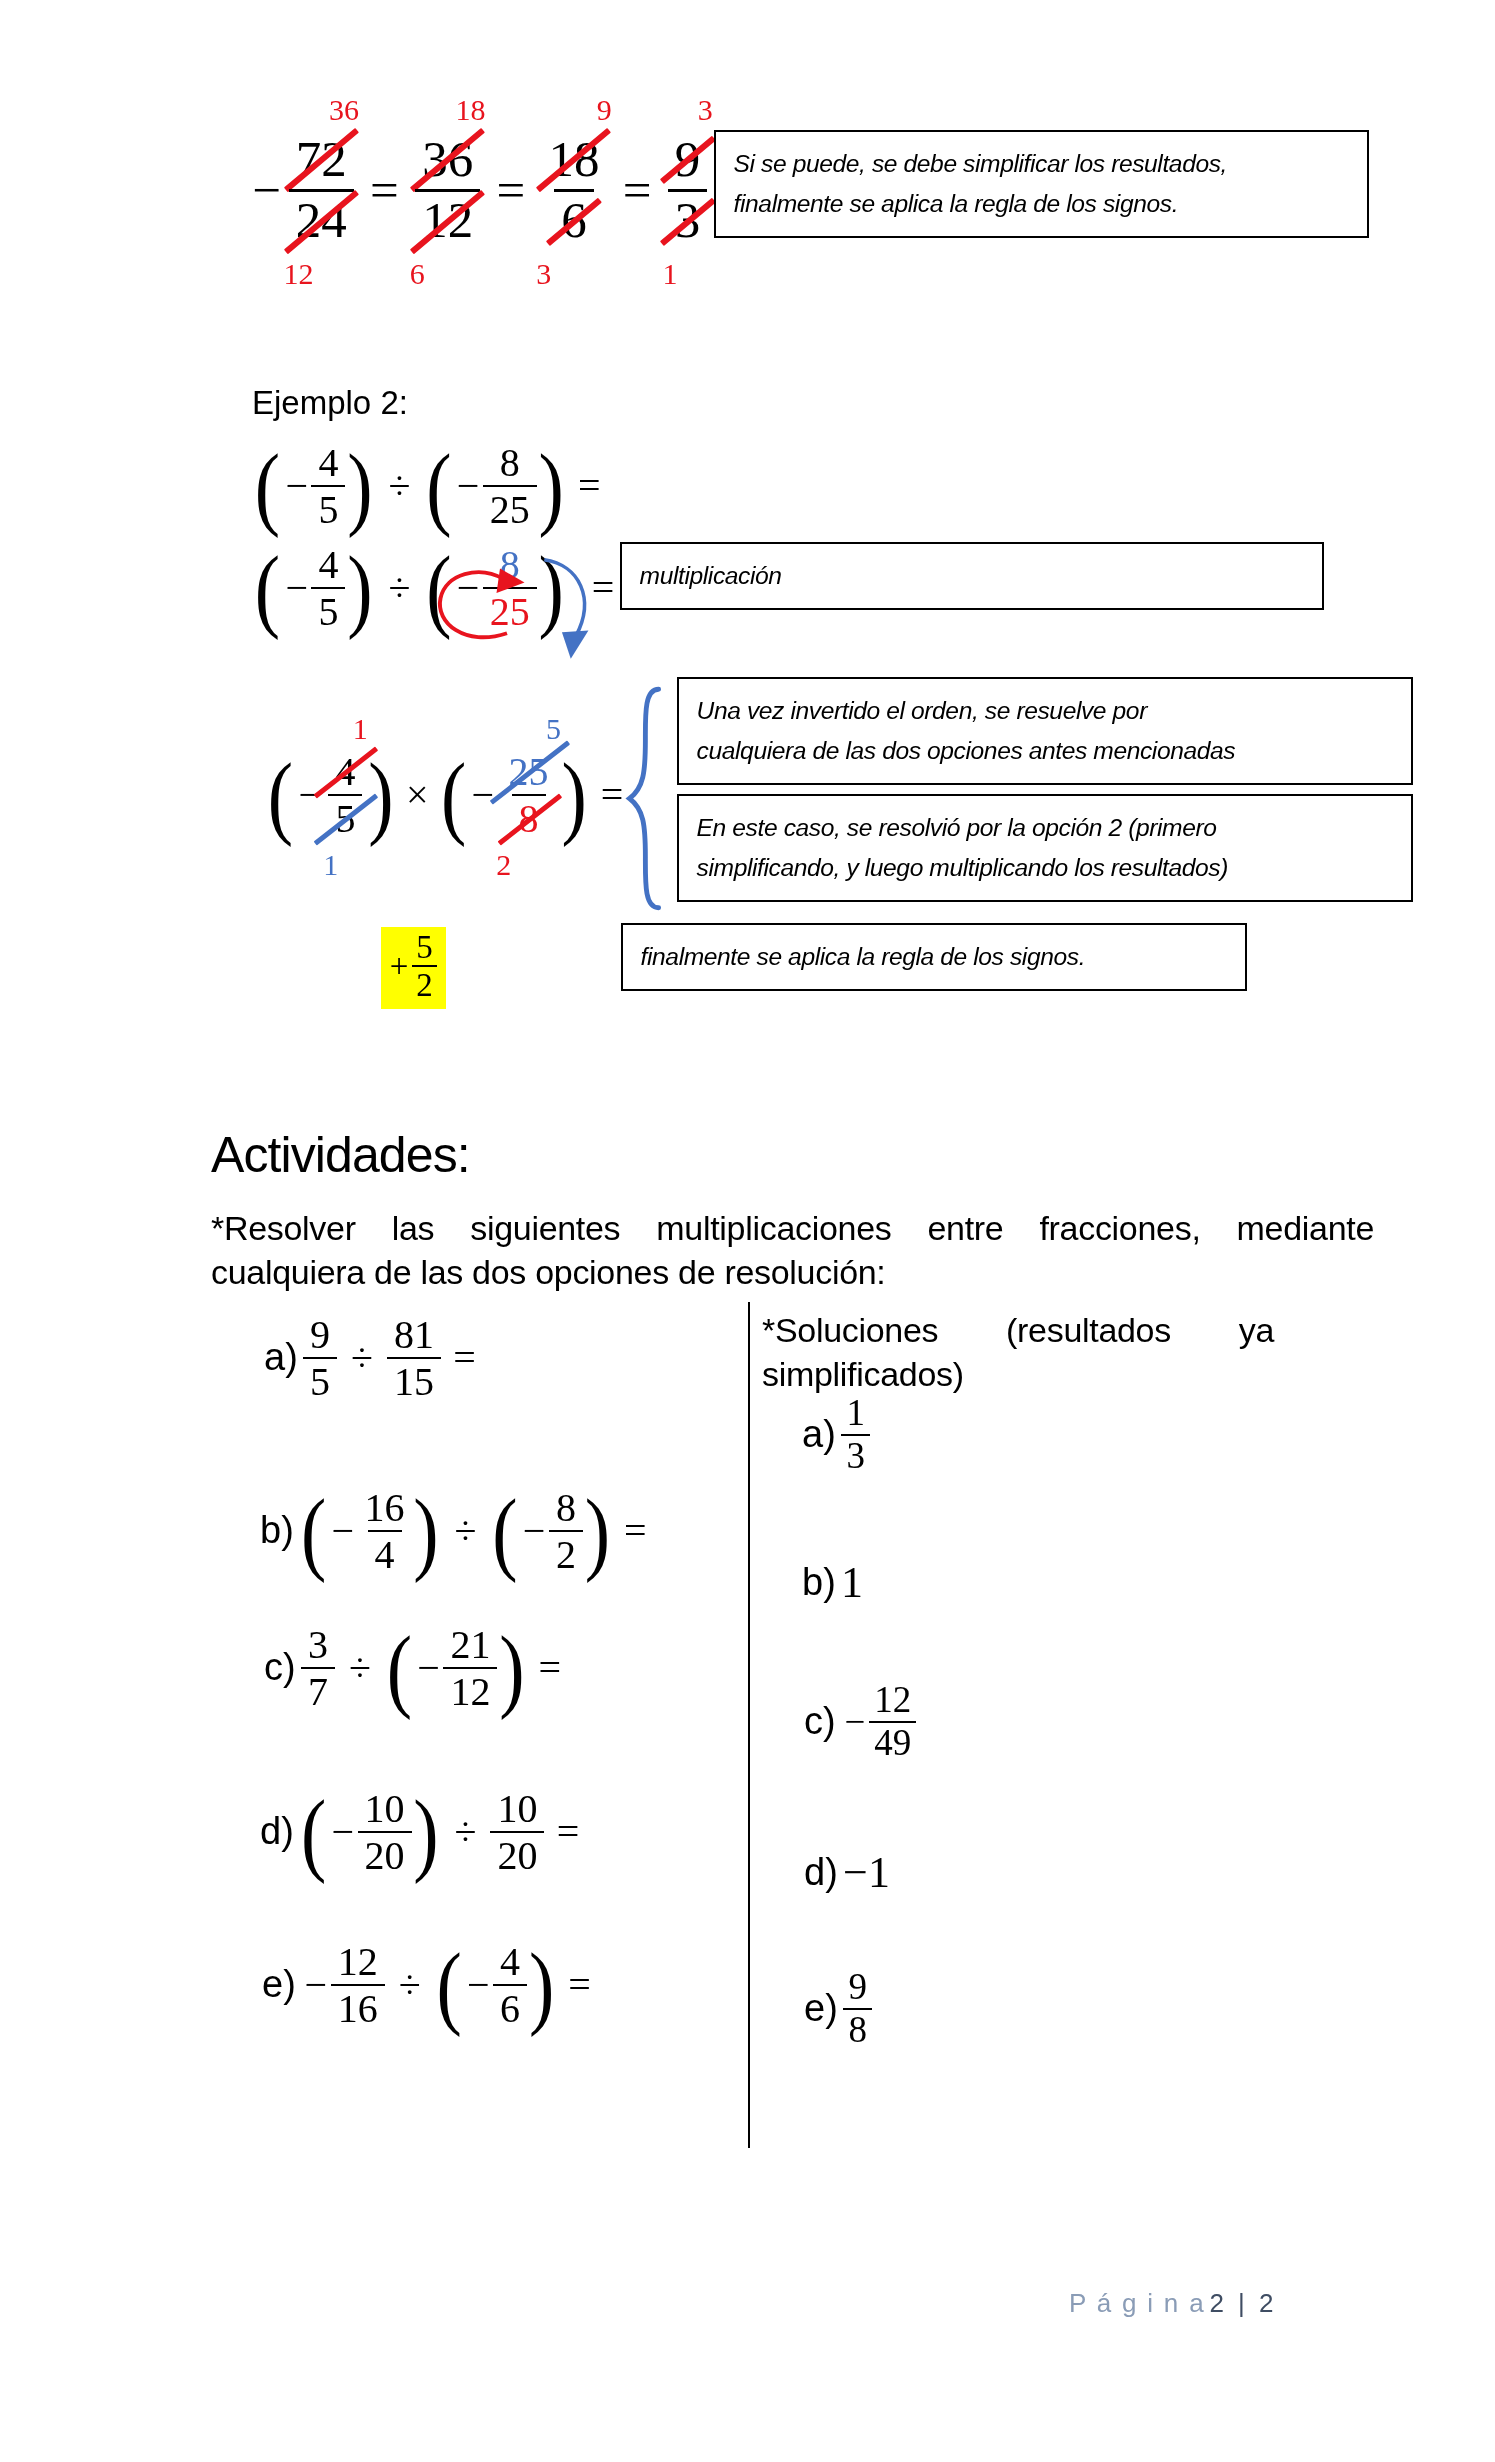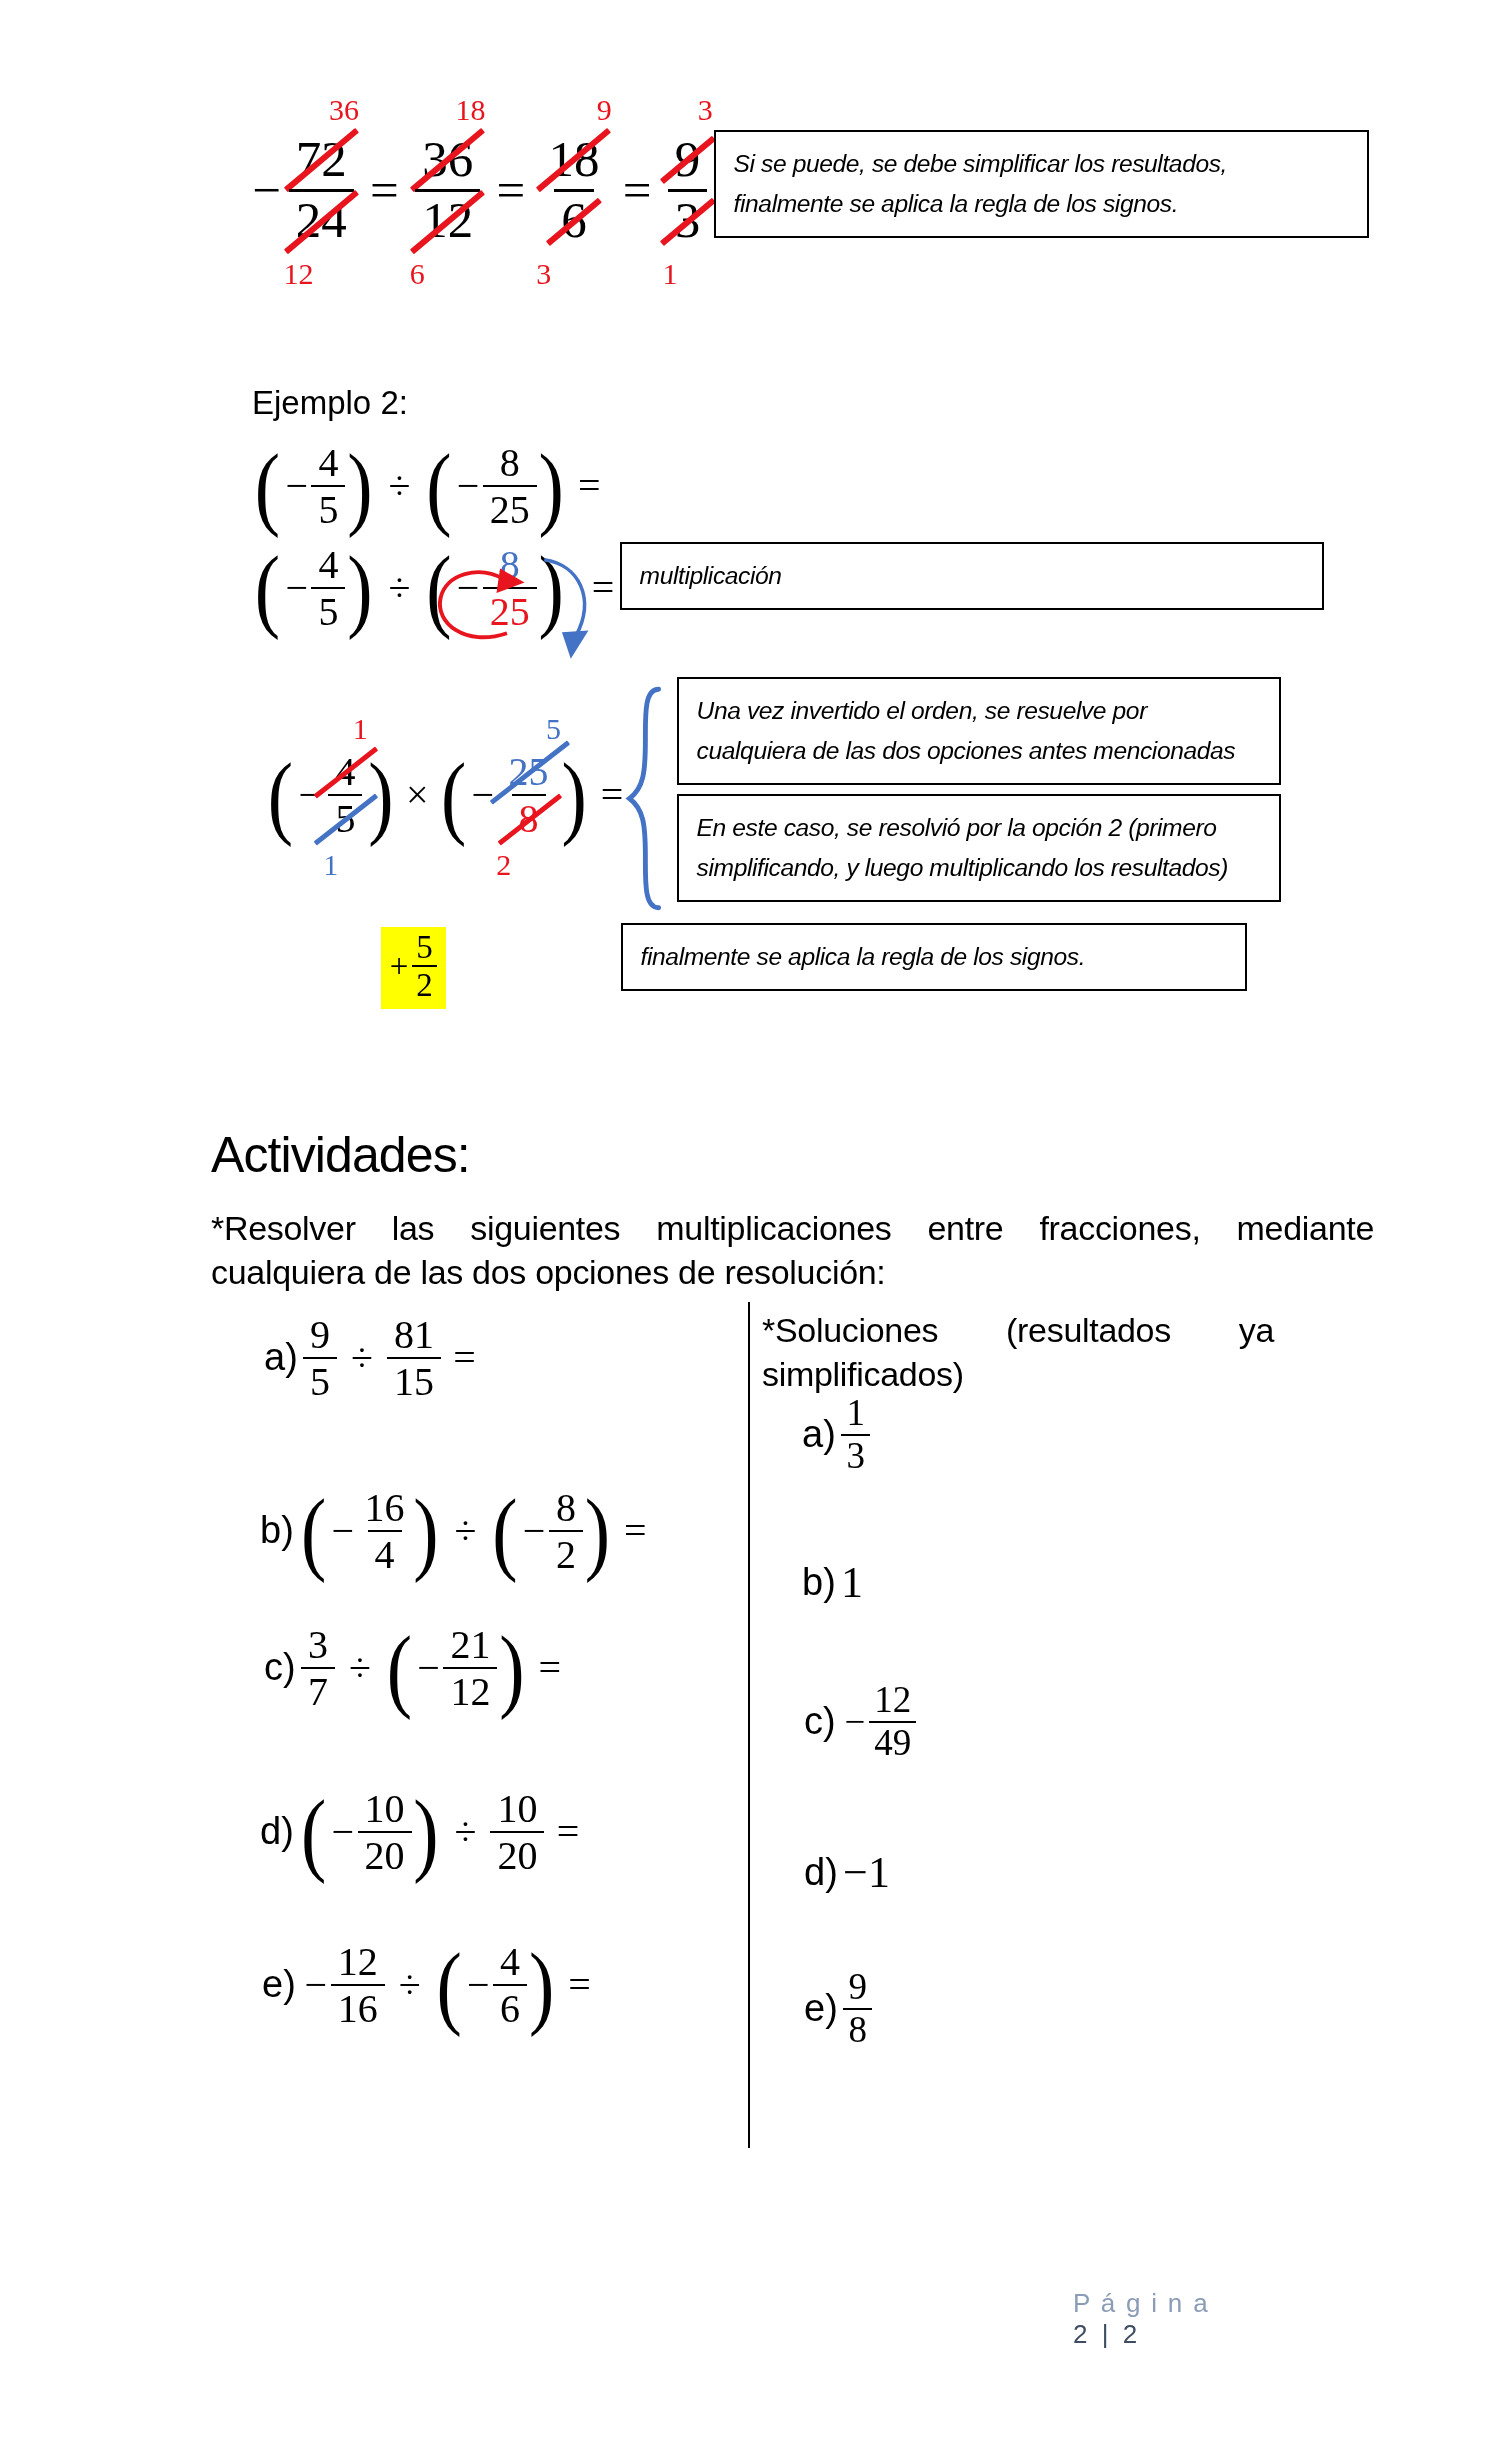--- a/index.html
+++ b/index.html
@@ -55,21 +55,21 @@
   .line1{left:253px;top:440px;}
   .line2{left:253px;top:542px;}
   .line3{left:266px;top:749px;}
   .rel{position:relative;display:inline-flex;align-items:center;}
   .arr{position:absolute;pointer-events:none;}
   .arr-red{left:5.3px;top:23px;width:98px;height:84px;}
   .arr-blue{right:-33px;top:8.8px;width:60px;height:113px;}
   .eq-after{margin-left:26px;}
   .brace-svg{position:absolute;left:618px;top:684px;width:53px;height:229px;}
   .opts-col{position:absolute;left:677px;top:677px;display:flex;flex-direction:column;gap:8.8px;}
-  .opts-col .notebox{position:static;width:604px;}
+  .opts-col .notebox{position:static;width:736px;}
   .res-line{position:absolute;left:381px;top:927px;display:flex;align-items:center;
             padding:1.8px 8.8px 5.3px 5.3px;background:var(--yellow);
             font-family:"Liberation Serif",serif;font-size:33px;}
   .res-line .fr .den{border-top:2.6px solid #000;}
   .res-line .fr .num,.res-line .fr .den{padding:0 4.4px;line-height:1.1;}
 
   
   .act-h{position:absolute;left:211px;top:1126px;font-size:50px;letter-spacing:-0.9px;}
   .intro{position:absolute;left:211px;top:1207px;width:1163px;font-size:34px;line-height:1.28;letter-spacing:-0.3px;}
   .just{text-align:justify;text-align-last:justify;}
@@ -89,21 +89,21 @@
   .sol-line .fr .num,.sol-line .fr .den{padding:0 5.3px;line-height:1.1;}
   .sol-line .plain{font-size:44px;}
   .sol-a{left:802px;top:1393px;}
   .sol-b{left:802px;top:1557px;}
   .sol-c{left:804px;top:1680px;}
   .sol-d{left:804px;top:1847px;}
   .sol-e{left:804px;top:1967px;}
 
   
   .footer{position:absolute;left:1069px;top:2288px;display:flex;align-items:baseline;
-          font-size:26px;letter-spacing:1.8px;flex-direction:column;}
+          font-size:26px;letter-spacing:1.8px;}
   .footer .flabel{color:var(--footer-light);}
   .footer .fpage{color:var(--footer-dark);margin-left:4px;letter-spacing:3.5px;}
 </style>
 </head>
 <body>
 
 <div class="page">
 
   <div class="mathline top-eq">
     <span class="msign">−</span>

